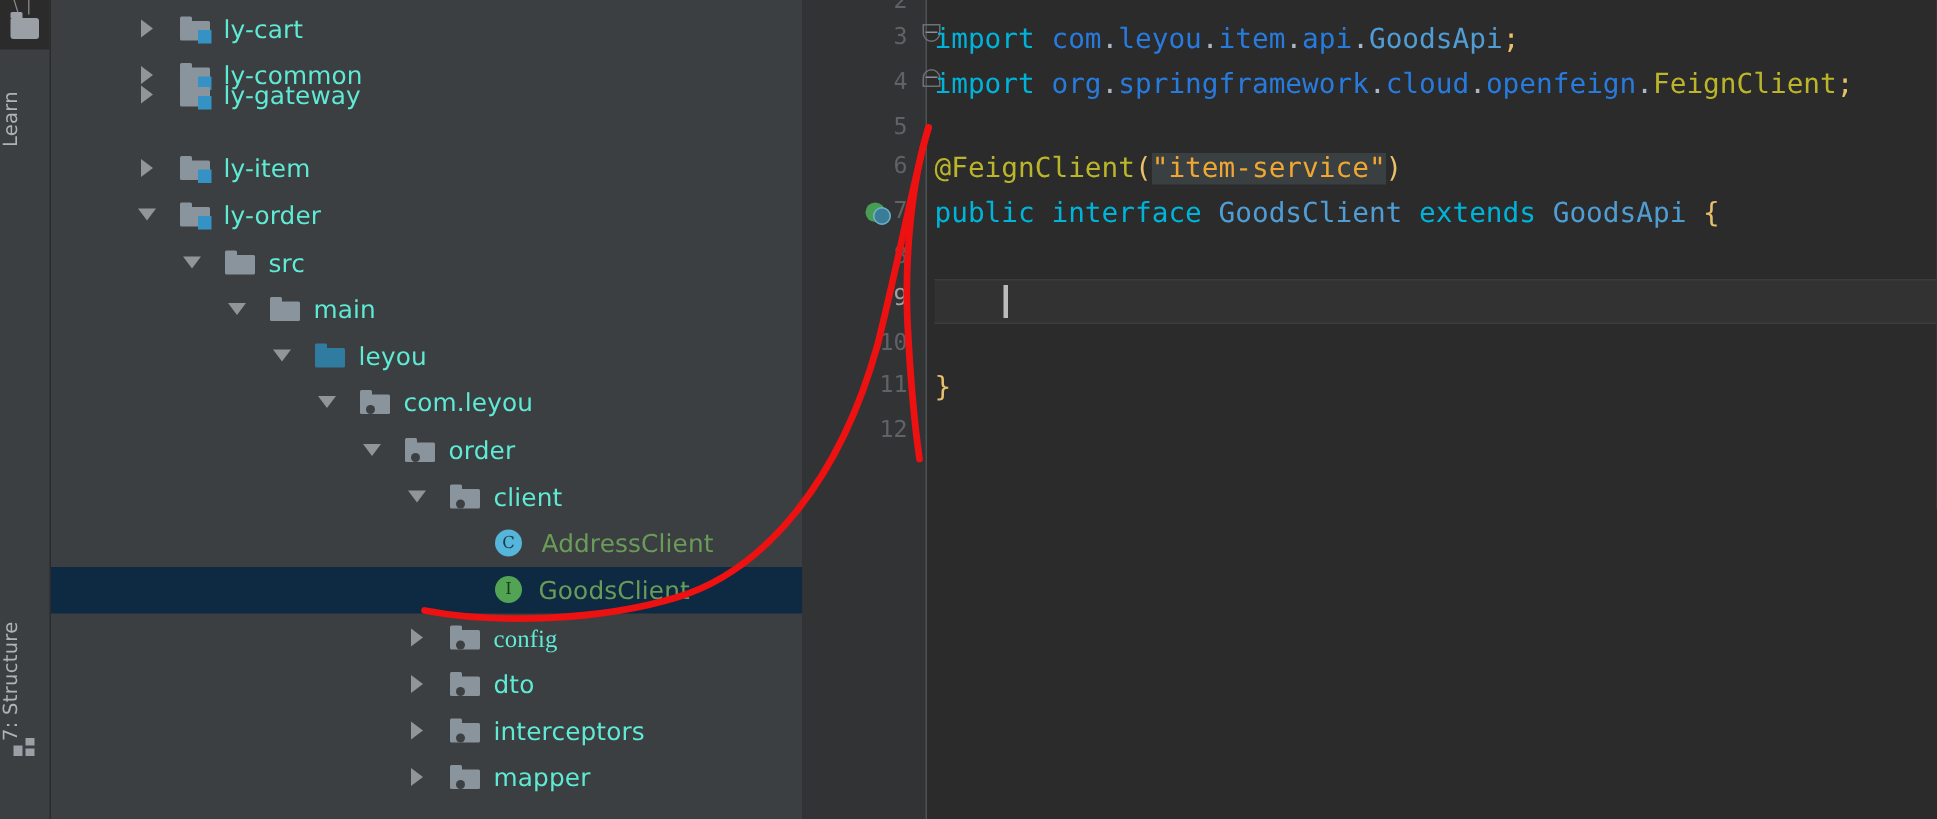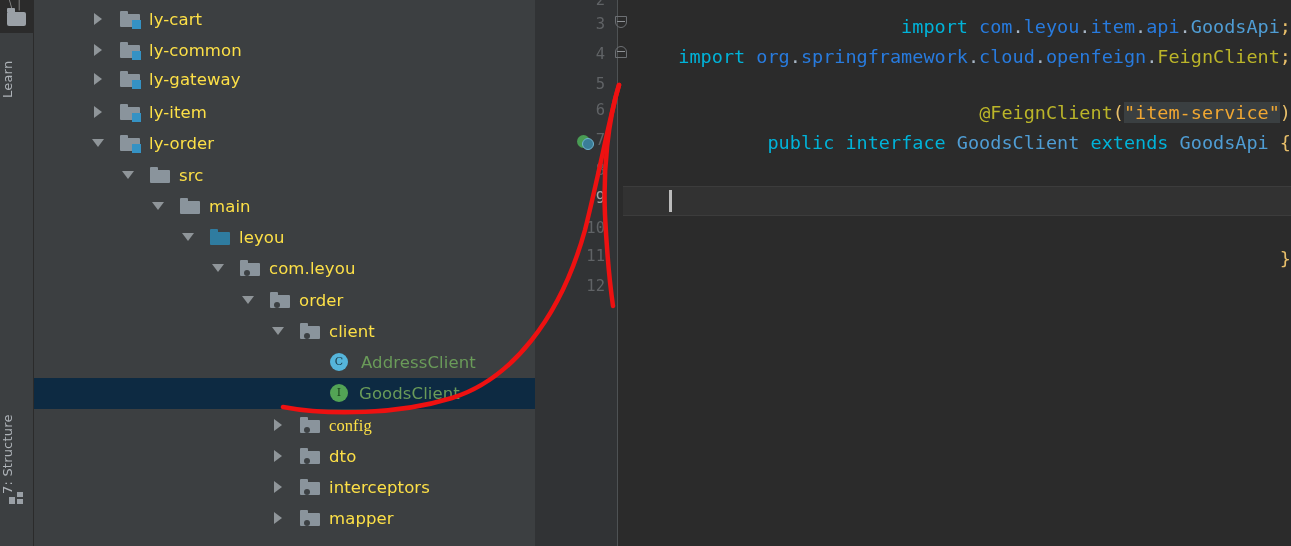--- a/index.html
+++ b/index.html
@@ -89,21 +89,21 @@
     overflow: hidden;
   }
   .row {
     position: absolute; left: 0; width: 501px; height: 31px;
     display: flex; align-items: center;
     white-space: nowrap;
   }
   .row.selected { background: #0d2a42; }
   .row-label {
     font-size: 16.5px;
-    color: #fde047;
+    color: #5eead4;
     letter-spacing: .1px;
   }
   .row-label.green { color: #6a9b59; }
 
   .twisty {
     position: absolute;
     width: 0; height: 0;
   }
   .twisty.right {
     border-left: 8px solid #8f9599;
@@ -205,21 +205,20 @@
     position: absolute; left: 88px; top: 0;
     right: 0; height: 546px;
   }
   .cline {
     position: absolute; left: 0; right: 0; height: 30px;
     white-space: pre;
     font-family: "DejaVu Sans Mono", "Liberation Mono", monospace;
     font-size: 18.5px;
     line-height: 30px;
     color: #a9b7c6;
-    text-align: right;
   }
   .caret-line {
     position: absolute; left: 0; right: 0; height: 30px;
     background: #323232;
     border-top: 1px solid #3c3c3c;
     border-bottom: 1px solid #3c3c3c;
     box-sizing: border-box;
   }
   .caret {
     position: absolute;
@@ -293,21 +292,21 @@
         </div>
         <div class="row" style="top: 35px;">
           <div class="twisty right" style="left: 60px; top: 9px;"></div>
           <div class="ficon" style="left: 86px; top: 7px;">
             <div class="tab"></div>
             <div class="body"></div>
             <div class="badge"></div>
           </div>
           <span class="row-label" style="position: absolute; left: 115px;">ly-common</span>
         </div>
-        <div class="row" style="top: 64px; text-align: center;">
+        <div class="row" style="top: 48px; text-align: center;">
           <div class="twisty right" style="left: 60px; top: 9px;"></div>
           <div class="ficon" style="left: 86px; top: 7px;">
             <div class="tab"></div>
             <div class="body"></div>
             <div class="badge"></div>
           </div>
           <span class="row-label" style="position: absolute; left: 115px;">ly-gateway</span>
         </div>
         <div class="row" style="top: 97px;">
           <div class="twisty right" style="left: 60px; top: 9px;"></div>

